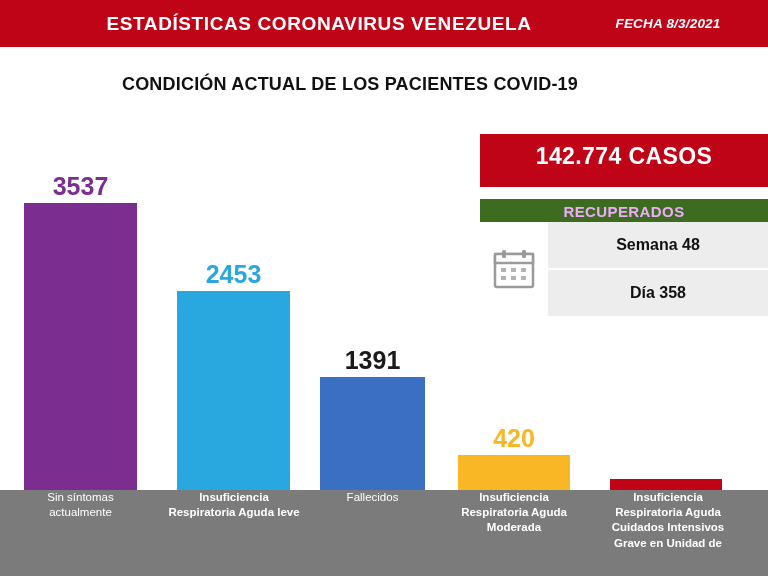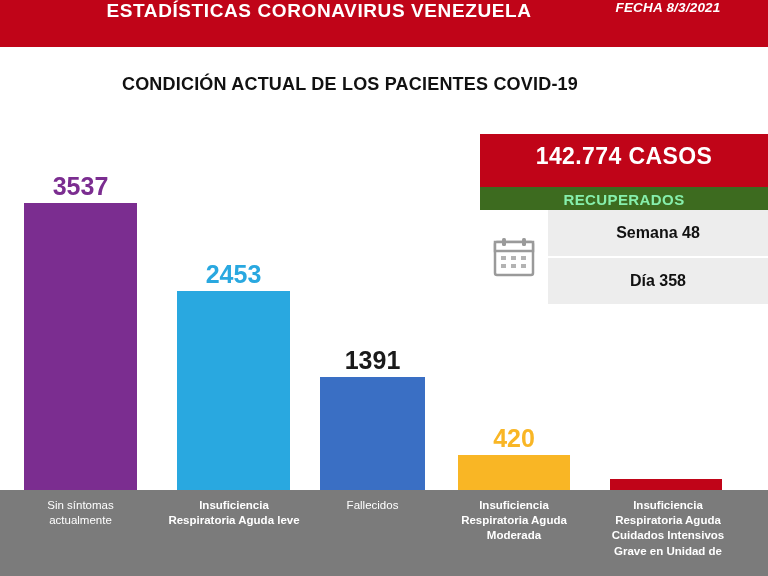--- a/index.html
+++ b/index.html
@@ -16,21 +16,21 @@
   }
 
   
   .header-bar {
     position: absolute;
     left: 0; top: 0;
     width: 768px;
     height: 47px;
     background: #c00418;
     display: flex;
-    align-items: flex-start;
+    align-items: center;
   }
   .header-title {
     flex: 1;
     text-align: center;
     color: #ffffff;
     font-size: 19px;
     font-weight: bold;
     letter-spacing: 0.6px;
     padding-left: 70px;
     box-sizing: border-box;
@@ -69,26 +69,27 @@
     background: #c00418;
     color: #ffffff;
     font-size: 23px;
     font-weight: bold;
     text-align: center;
     padding: 9px 0 17px 0;
     letter-spacing: 0.4px;
   }
   .info-recovered-label {
     background: #3d6b1f;
-    color: #86efac;
+    color: #f0abfc;
     font-size: 15px;
     font-weight: bold;
     text-align: center;
     padding: 4px 0 2px 0;
     letter-spacing: 0.4px;
+    margin-top: 12px;
   }
   .info-recovered-value {
     background: #3d6b1f;
     color: #ffffff;
     font-size: 24px;
     font-weight: bold;
     text-align: center;
     padding: 0 0 8px 0;
     letter-spacing: 0.4px;
   }
@@ -146,21 +147,21 @@
   .labels-strip {
     position: absolute;
     left: 0;
     top: 490px;
     width: 768px;
     height: 86px;
     background: #7b7b7b;
   }
   .axis-label {
     position: absolute;
-    top: 8px;
+    top: 0;
     color: #ffffff;
     font-size: 11.5px;
     font-weight: bold;
     text-align: center;
     line-height: 1.32;
   }
   .axis-label.plain { font-weight: normal; }
 </style>
 </head>
 <body>

